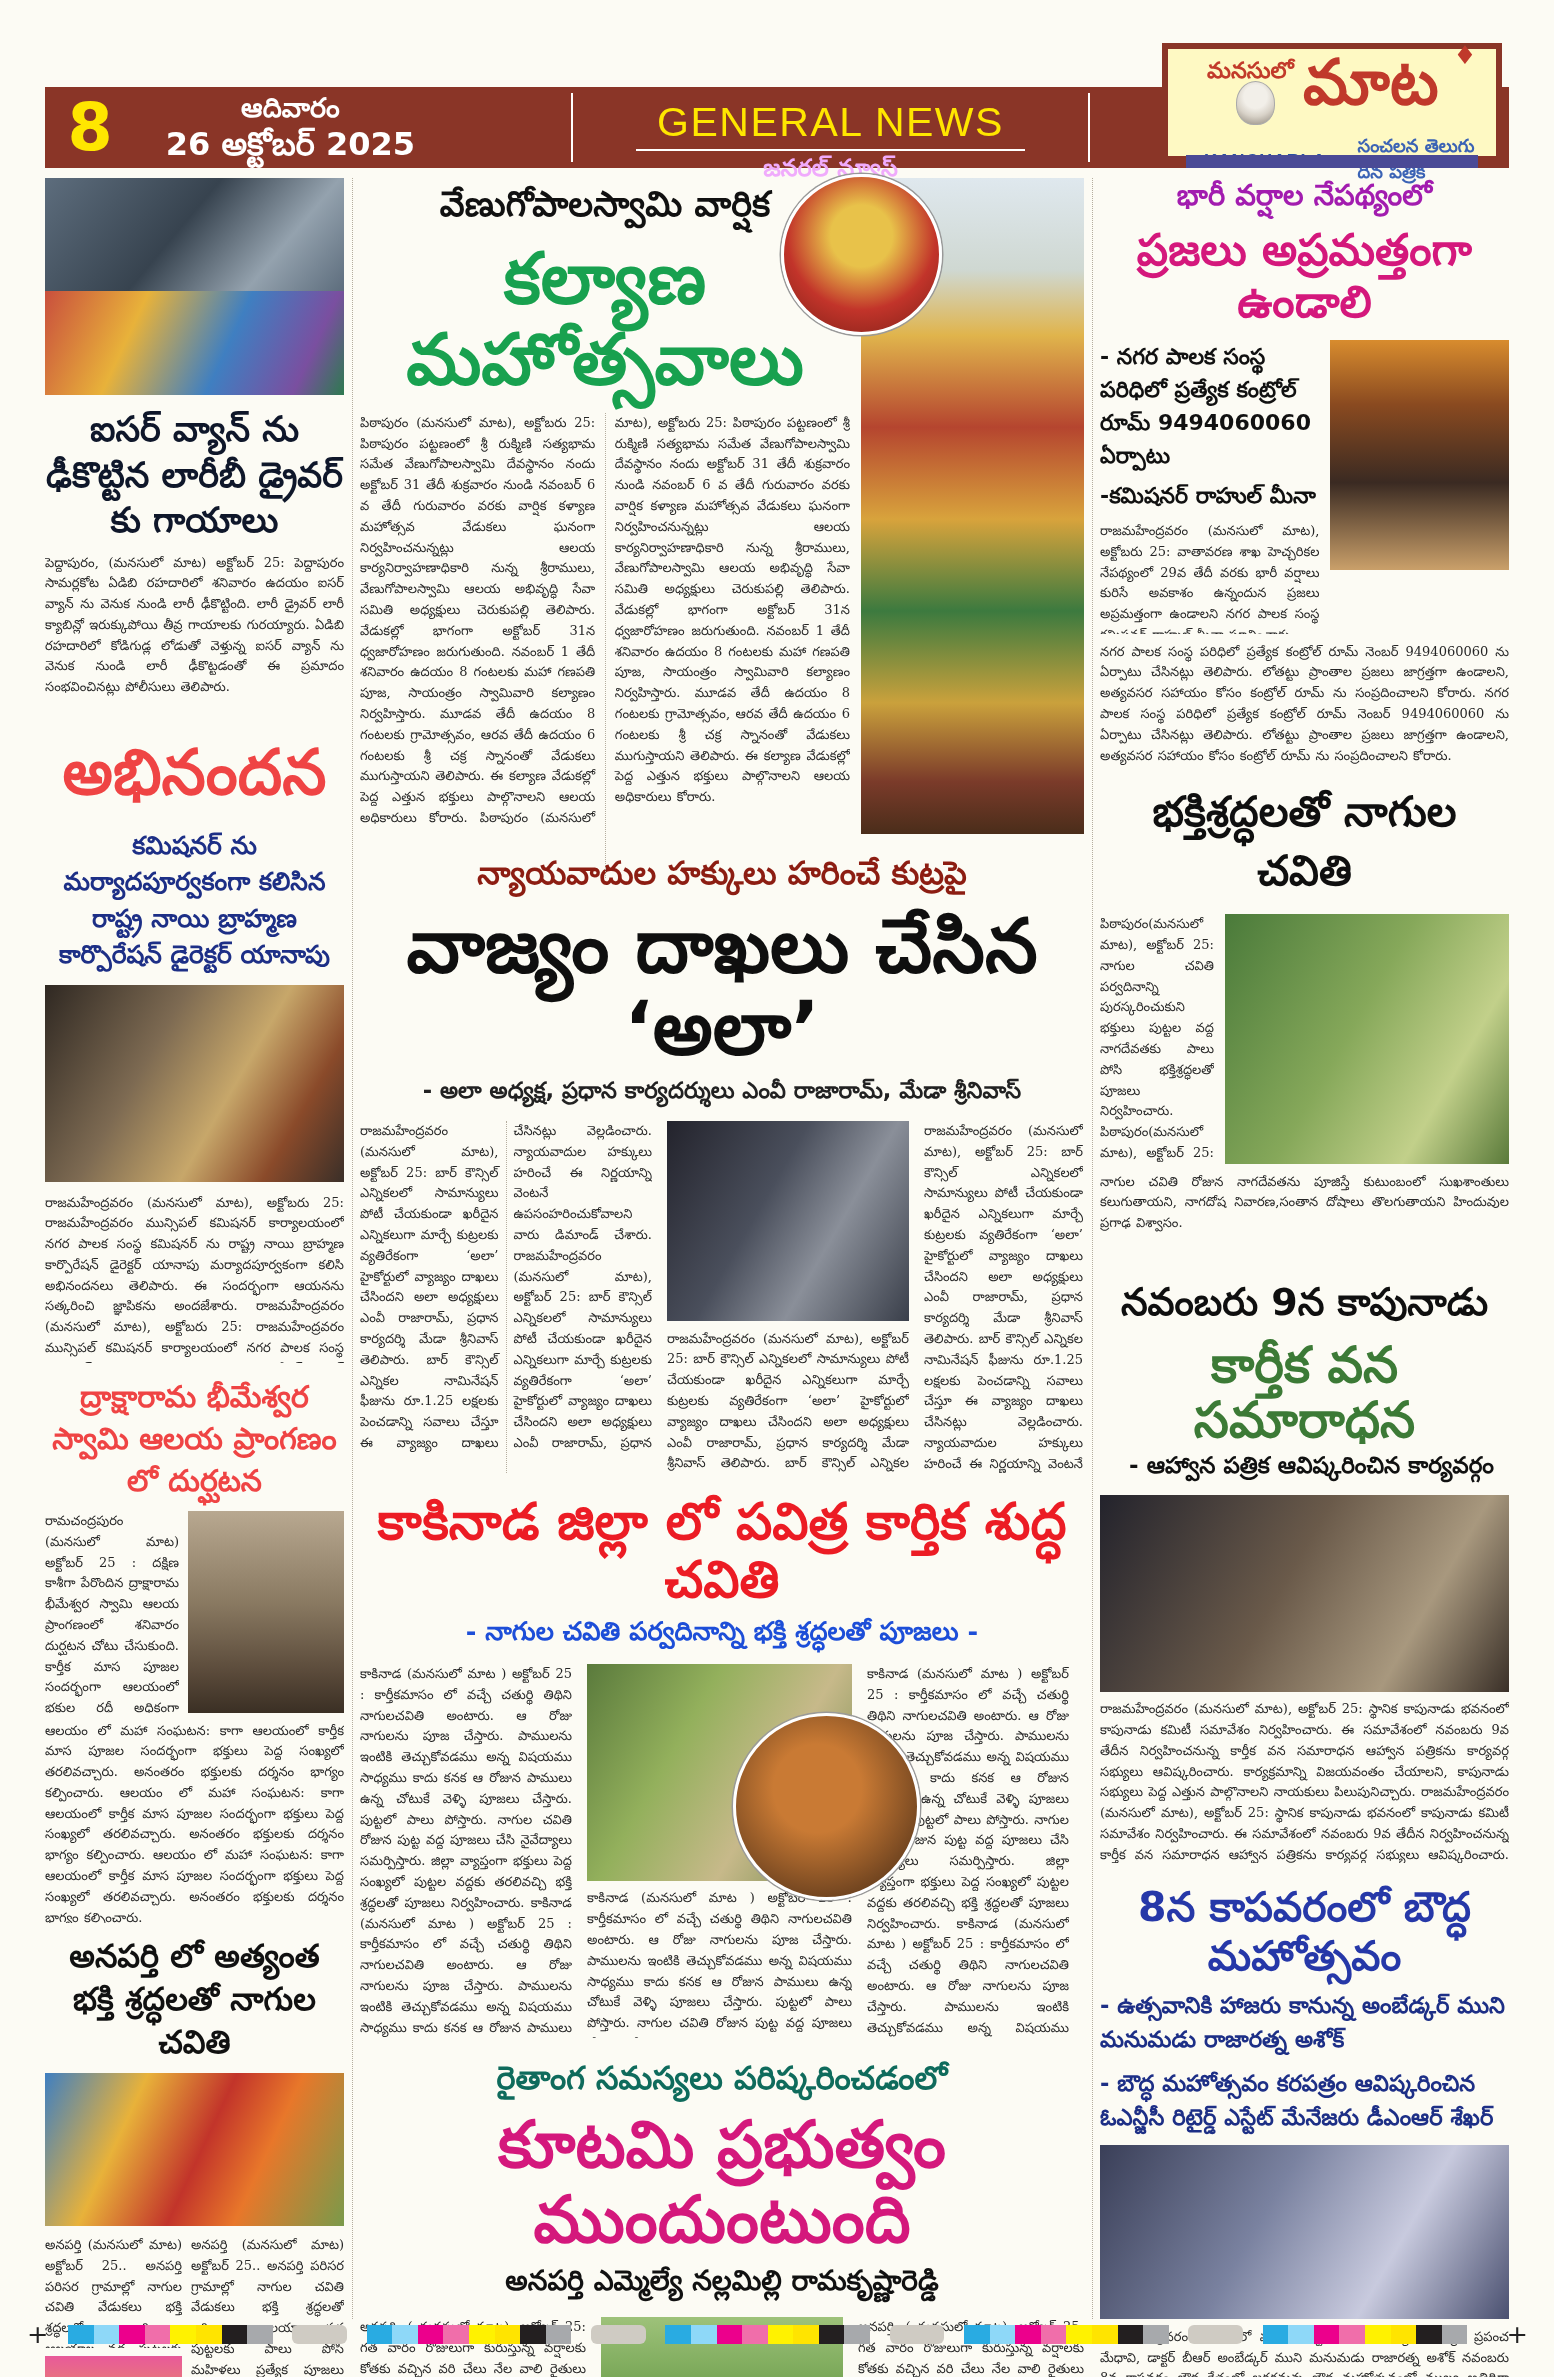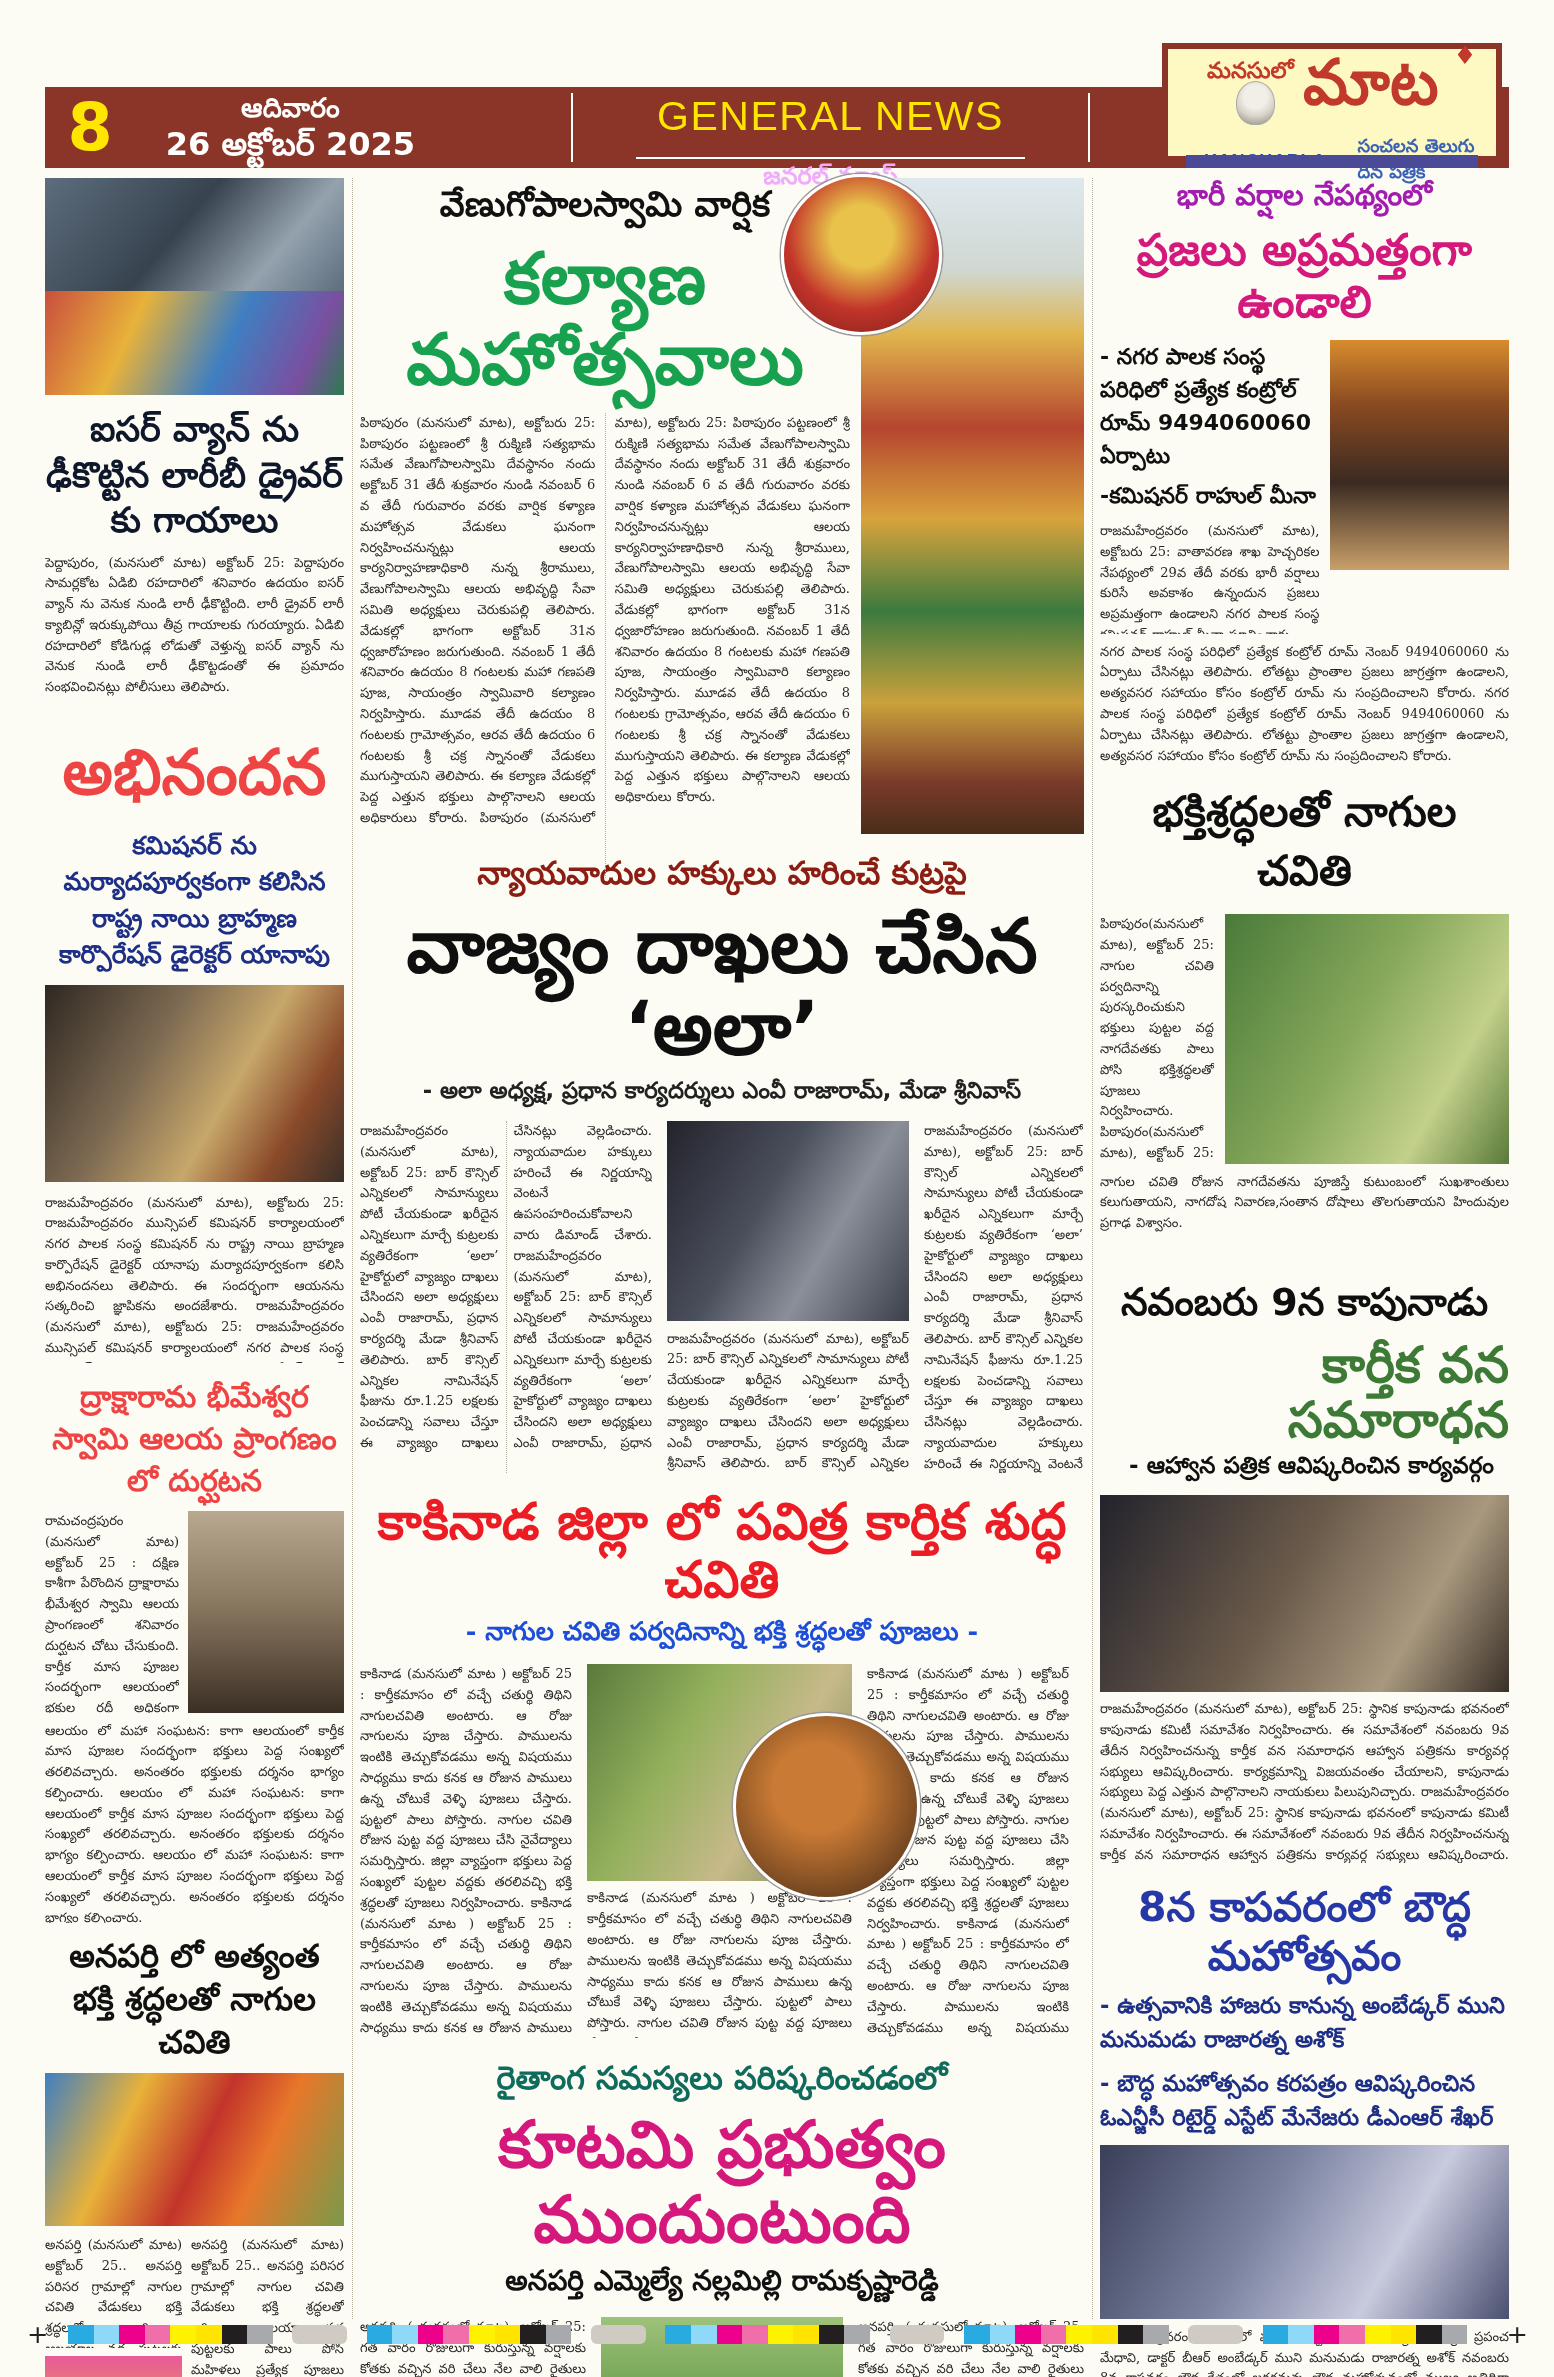--- a/index.html
+++ b/index.html
@@ -10,21 +10,21 @@
   
   .topbar { position:absolute; left:45px; top:87px; width:1464px; height:81px; background:#8a3527; }
   .seg-left { position:absolute; left:22.6px; top:0; height:100%; display:flex; align-items:center; gap:53px; }
   .pagenum { font-family:"DejaVu Sans",sans-serif; font-weight:bold; font-size:65px; color:#ffe600; line-height:1; }
   .daydate { text-align:center; color:#fff; font-family:"DejaVu Sans",sans-serif; font-weight:bold; }
   .daydate .d1 { font-size:27px; line-height:1.2; }
   .daydate .d2 { font-size:32px; line-height:1.2; }
   .seg-mid { position:absolute; left:526px; top:6px; bottom:6px; width:519px;
              border-left:2.3px solid #fff; border-right:2.3px solid #fff; text-align:center; }
   .gnews-en { font-family:"Liberation Sans",sans-serif; font-size:41px; letter-spacing:1.5px; color:#ffe600;
-              display:inline-block; padding:0 21px 17px; border-bottom:2.3px solid #fff; margin-top:0; }
+              display:inline-block; padding:0 21px 3px; border-bottom:2.3px solid #fff; margin-top:6px; }
   .gnews-te { font-family:"DejaVu Sans",sans-serif; font-weight:bold; font-size:24px; color:#f0abfc; margin-top:3px; }
   .masthead { position:absolute; right:7px; top:-44px; width:340px; height:119px; background:#fef9c3;
               border:6.8px solid #8a3527; }
   .mh-row1 { position:relative; height:75px; }
   .mh-top { position:absolute; left:39px; top:7.5px; color:#c23b2a; font-family:"DejaVu Sans",sans-serif;
             font-weight:bold; font-size:22.6px; }
   .mh-face { position:absolute; left:68px; top:32px; width:39px; height:44px; border-radius:50% 50% 45% 45%;
              background:radial-gradient(circle at 50% 35%, #f2efe9 0 35%, #d8d2c8 60%, #8c8478); border:0.8px solid #aaa; }
   .mh-main { position:absolute; left:135px; top:1.5px; color:#c0392b; font-family:"DejaVu Sans",sans-serif;
              font-weight:bold; font-size:63px; line-height:1; }
@@ -116,21 +116,21 @@
   .photo-rahul { width:179px; height:230px; background:linear-gradient(180deg,#d88c2e 0%,#8a4a20 28%,#3a2a22 62%,#caa06a 100%); }
   .r1-below { margin-top:7.5px; height:126px; }
 
   .hl-nagula { font-size:42px; text-align:center; color:#0f0f0f; margin:19.6px 0 9px; }
   .r2-row { display:flex; gap:10.5px; }
   .r2-left { width:114px; }
   .photo-nagula { flex:1; height:250px; background:linear-gradient(120deg,#4a7a3a 0%,#86a85a 45%,#c2d08a 75%,#5a7a3a 100%); }
   .r2-below { margin-top:7.5px; height:89px; }
 
   .hl-kapu1 { font-size:38px; text-align:center; color:#0f0f0f; margin-top:19.6px; }
-  .hl-kapu2 { font-size:50px; text-align:right; color:#3c7a36; line-height:1.1; margin:4.5px 0 4.5px; }
+  .hl-kapu2 { font-size:50px; text-align:center; color:#3c7a36; line-height:1.1; margin:4.5px 0 4.5px; }
   .by-kapu { font-size:23px; text-align:right; padding-right:15px; color:#111; font-family:"DejaVu Sans",sans-serif; font-weight:bold; margin-bottom:10.5px; }
   .photo-kapu { height:197px; background:linear-gradient(120deg,#23232c 0%,#6a5a4a 45%,#a8987e 75%,#3a3028 100%); margin-bottom:7.5px; }
   .r3-body { height:164px; }
 
   .hl-bouddha { font-size:41px; text-align:center; color:#2638a8; line-height:1.2; margin:19.6px 0 7.5px; }
   .bl-bouddha { font-family:"DejaVu Sans",sans-serif; font-weight:bold; font-size:22.6px; line-height:1.5; color:#1d2f86; margin-bottom:10.5px; }
   .photo-bouddha { height:174px; background:linear-gradient(120deg,#3a3f58 0%,#7a82a0 40%,#c8cade 70%,#4a5070 100%); margin-bottom:7.5px; }
   .r4-body { height:323px; }
 
   

